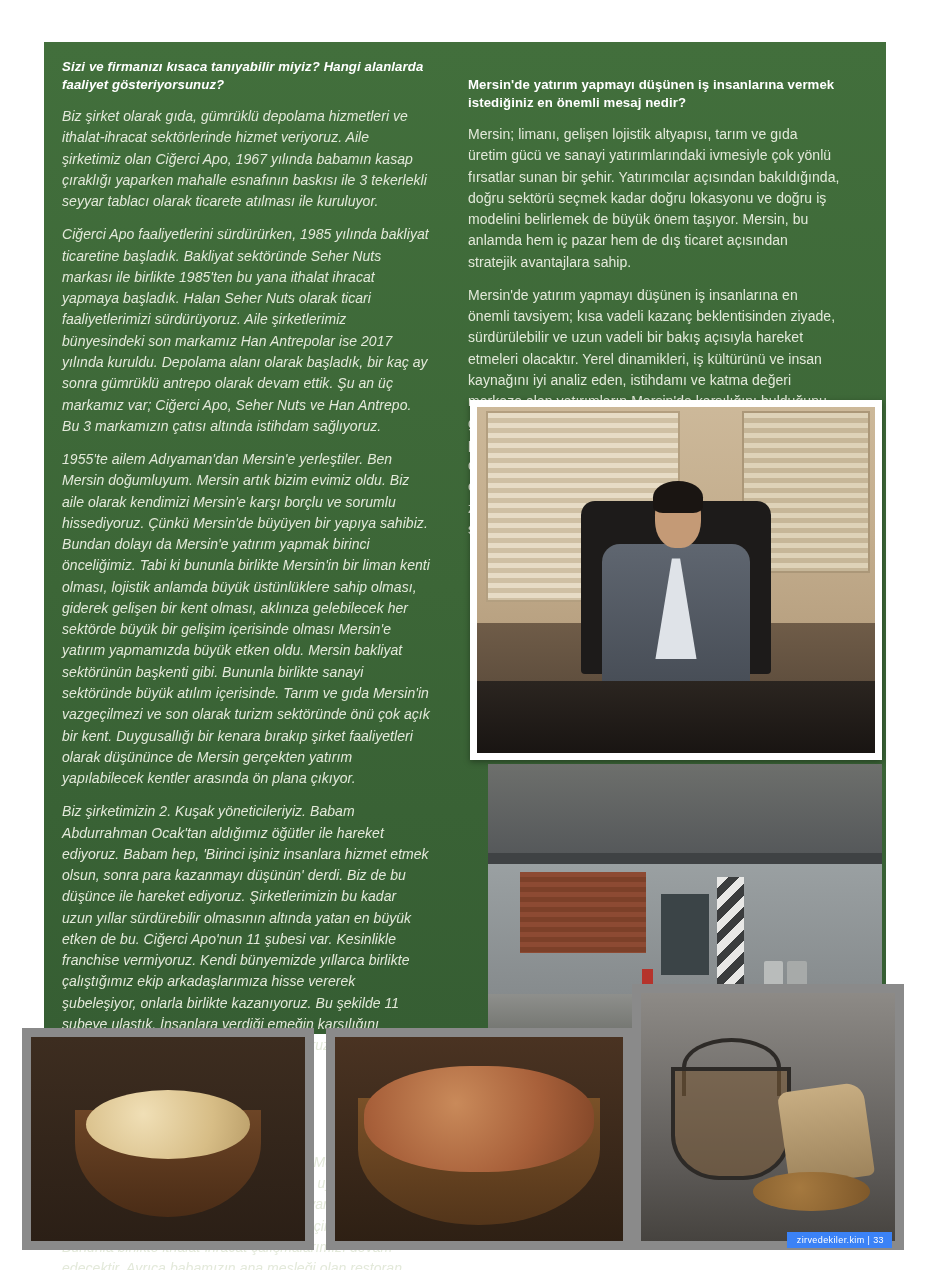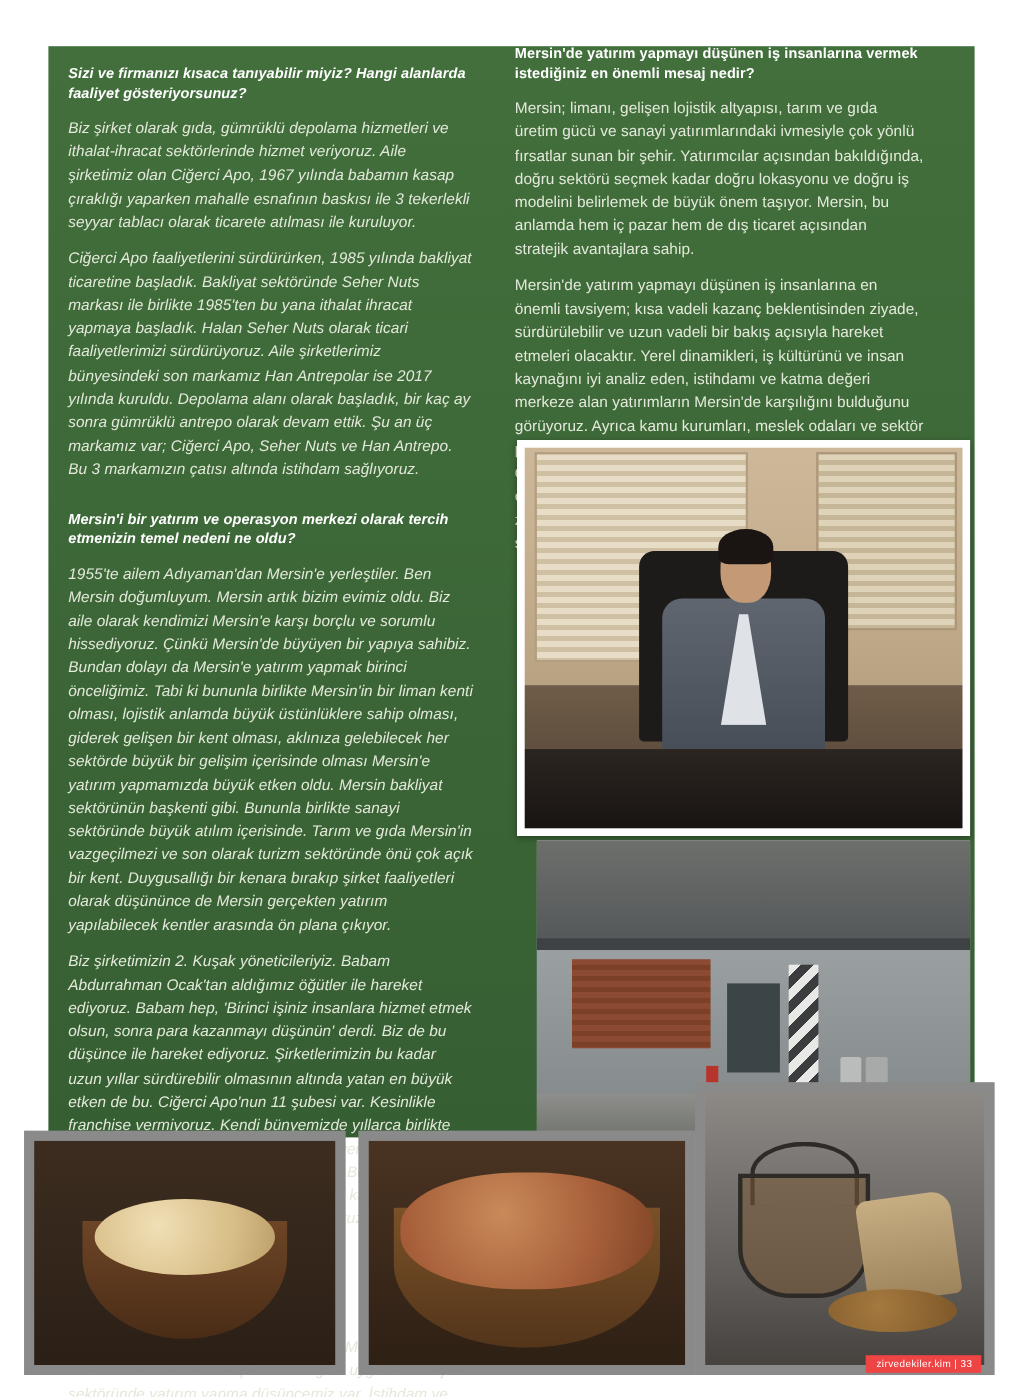--- a/index.html
+++ b/index.html
@@ -32,21 +32,21 @@
     color: #f0f3ea;
   }
   .col-left {
     left: 62px;
     top: 58px;
     width: 368px;
     font-style: italic;
   }
   .col-right {
     left: 468px;
-    top: 40px;
+    top: 76px;
     width: 372px;
   }
 
   h2.q {
     font-size: 13.2px;
     line-height: 1.33;
     font-weight: bold;
     color: #ffffff;
     margin: 0 0 13px 0;
     letter-spacing: 0.1px;
@@ -187,39 +187,38 @@
   .pn3-basket { position:absolute; left:12%; top:30%; width:44%; height:42%; border:4px solid #2d2a27; border-radius:0 0 40% 40%; background: rgba(120,90,55,0.55); }
   .pn3-handle { position:absolute; left:16%; top:18%; width:36%; height:22%; border:4px solid #2d2a27; border-bottom:none; border-radius:50% 50% 0 0; }
   .pn3-sack { position:absolute; left:56%; top:38%; width:34%; height:38%; background: linear-gradient(180deg,#c7ad82 0%, #9e845c 100%); border-radius:10px 18px 6px 6px; transform: rotate(-8deg); }
   .pn3-spill { position:absolute; left:44%; bottom:12%; width:46%; height:16%; background: radial-gradient(circle at 40% 40%, #a5793f, #7d5729); border-radius:50%; }
 
   
   .footer-tag {
     position: absolute;
     right: 38px;
     bottom: 22px;
-    background: #ef4444;
+    background: #3b82f6;
     color: #ffffff;
     font-size: 9px;
     letter-spacing: 0.4px;
     padding: 3px 8px 3px 10px;
   }
 </style>
 </head>
 <body>
 
 <div class="page-bg"></div>
 
 <div class="col col-left">
 
   <h2 class="q">Sizi ve firmanızı kısaca tanıyabilir miyiz? Hangi alanlarda faaliyet gösteriyorsunuz?</h2>
   <p class="a">Biz şirket olarak gıda, gümrüklü depolama hizmetleri ve ithalat-ihracat sektörlerinde hizmet veriyoruz. Aile şirketimiz olan Ciğerci Apo, 1967 yılında babamın kasap çıraklığı yaparken mahalle esnafının baskısı ile 3 tekerlekli seyyar tablacı olarak ticarete atılması ile kuruluyor.</p>
   <p class="a">Ciğerci Apo faaliyetlerini sürdürürken, 1985 yılında bakliyat ticaretine başladık. Bakliyat sektöründe Seher Nuts markası ile birlikte 1985'ten bu yana ithalat ihracat yapmaya başladık. Halan Seher Nuts olarak ticari faaliyetlerimizi sürdürüyoruz. Aile şirketlerimiz bünyesindeki son markamız Han Antrepolar ise 2017 yılında kuruldu. Depolama alanı olarak başladık, bir kaç ay sonra gümrüklü antrepo olarak devam ettik. Şu an üç markamız var; Ciğerci Apo, Seher Nuts ve Han Antrepo. Bu 3 markamızın çatısı altında istihdam sağlıyoruz.</p>
 
-  <h2 class="q spaced">Mersin'i bir yatırım ve operasyon merkezi olarak tercih etmenizin temel nedeni ne oldu?</h2>
   <p class="a">1955'te ailem Adıyaman'dan Mersin'e yerleştiler. Ben Mersin doğumluyum. Mersin artık bizim evimiz oldu. Biz aile olarak kendimizi Mersin'e karşı borçlu ve sorumlu hissediyoruz. Çünkü Mersin'de büyüyen bir yapıya sahibiz. Bundan dolayı da Mersin'e yatırım yapmak birinci önceliğimiz.  Tabi ki bununla birlikte Mersin'in bir liman kenti olması, lojistik anlamda büyük üstünlüklere sahip olması, giderek gelişen bir kent olması, aklınıza gelebilecek her sektörde büyük bir gelişim içerisinde olması Mersin'e yatırım yapmamızda büyük etken oldu. Mersin bakliyat sektörünün başkenti gibi. Bununla birlikte sanayi sektöründe büyük atılım içerisinde. Tarım ve gıda Mersin'in vazgeçilmezi ve son olarak turizm sektöründe önü çok açık bir kent. Duygusallığı bir kenara bırakıp şirket faaliyetleri olarak düşününce de Mersin gerçekten yatırım yapılabilecek kentler arasında ön plana çıkıyor.</p>
 
   <p class="a">Biz şirketimizin 2. Kuşak yöneticileriyiz. Babam Abdurrahman Ocak'tan aldığımız öğütler ile hareket ediyoruz. Babam hep, 'Birinci işiniz insanlara hizmet etmek olsun, sonra para kazanmayı düşünün' derdi. Biz de bu düşünce ile hareket ediyoruz. Şirketlerimizin bu kadar uzun yıllar sürdürebilir olmasının altında yatan en büyük etken de bu. Ciğerci Apo'nun 11 şubesi var. Kesinlikle franchise vermiyoruz. Kendi bünyemizde yıllarca birlikte çalıştığımız ekip arkadaşlarımıza hisse vererek şubeleşiyor, onlarla birlikte kazanıyoruz. Bu şekilde 11 şubeye ulaştık. İnsanlara verdiği emeğin karşılığını vermeyi en büyük kazanç olarak görüyoruz. Hep birlikte çalışıp, hep birlikte kazanıyoruz.</p>
 
   <h2 class="q spaced">Önümüzdeki dönemde yatırımlarınızı hangi alanlarda yönlendirmeyi planlıyorsunuz?</h2>
   <p class="a last">Hizmet sektörüne önem veriyoruz. Hem Mersin'e istihdam kazandırmak ve hem de şehrin kimliğine uygun olan lojistik sektöründe yatırım yapma düşüncemiz var.  İstihdam ve ülke ekonomisine katkı sağlamak bizler için ilk öncelik. Bununla birlikte ithalat-ihracat çalışmalarımızı devam edecektir. Ayrıca babamızın ana mesleği olan restoran işletmeciliği  konusunda Mersin'de ve ülkemizin diğer illerinde Ciğerci Apo olarak yeni şubeler açıp, çalışanlarımız ile birlikte büyümeye, yeni istihdam alanları açmaya devam edeceğiz.</p>
 
 </div>
 
 <div class="col col-right">

